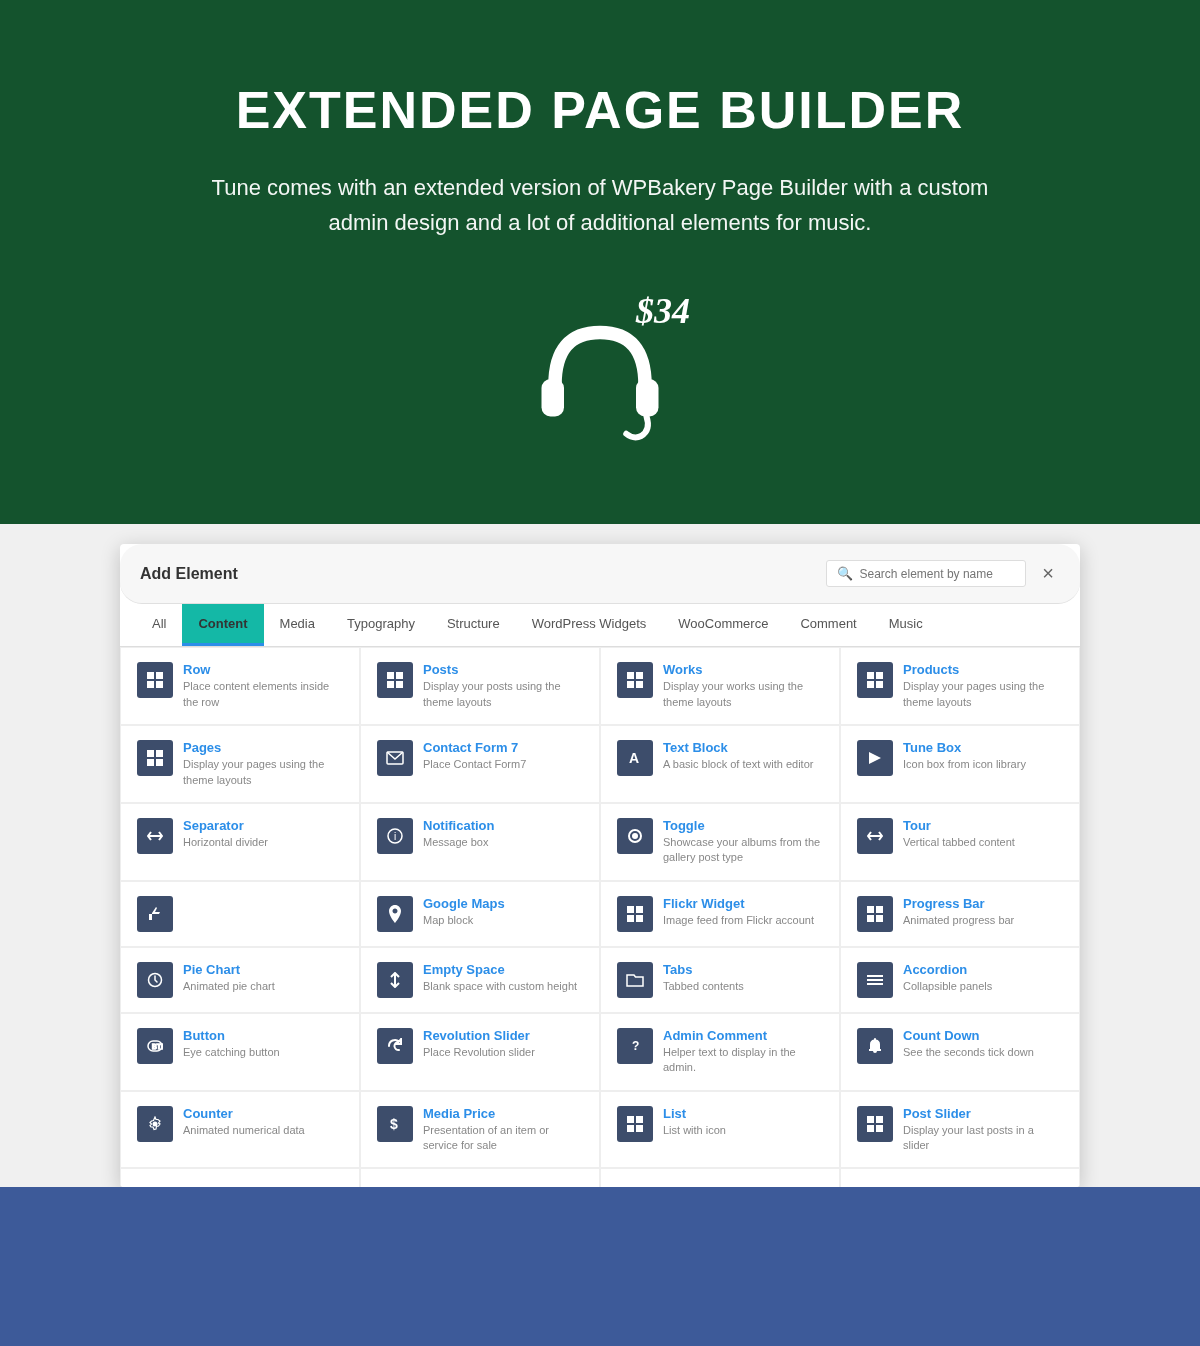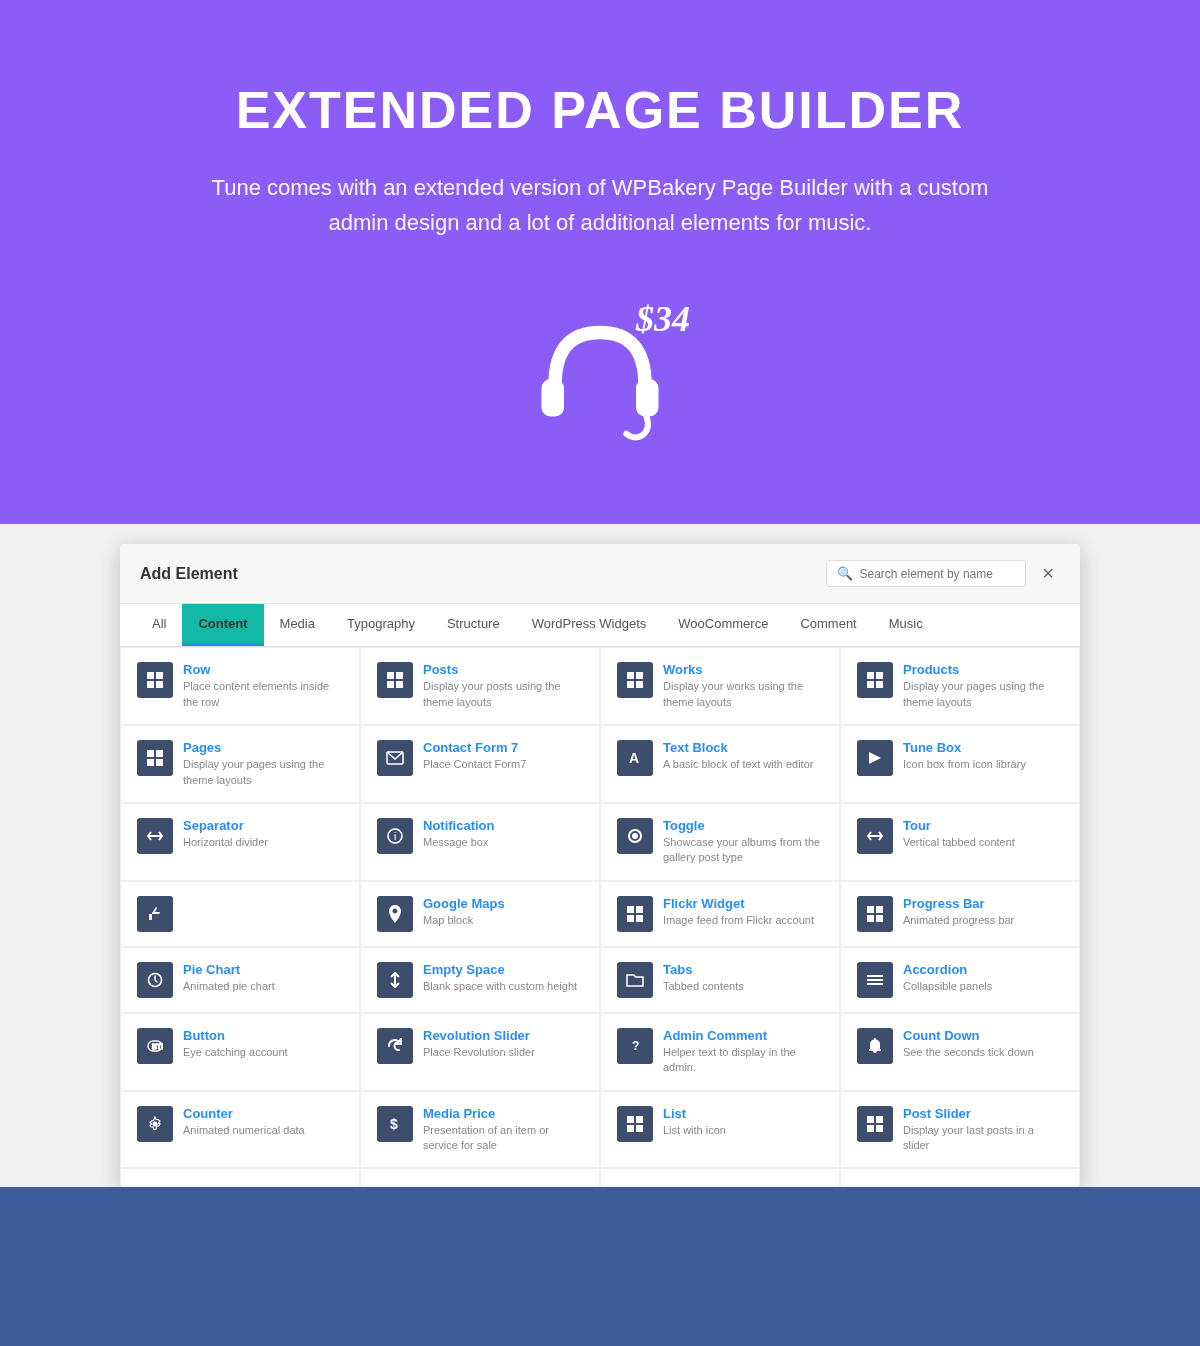--- a/index.html
+++ b/index.html
@@ -1,20 +1,20 @@
 <!DOCTYPE html>
 <html><head>
   <meta charset="utf-8">
   <style>
     * { box-sizing: border-box; margin: 0; padding: 0; }
     body { font-family: 'Helvetica Neue', Arial, sans-serif; background: #3d5a99; width: 1200px; }
 
     
     .hero {
-      background: #8b5cf6;
+      background: #14532d;
       text-align: center;
       padding: 80px 40px 60px;
       color: white;
     }
     .hero h1 {
       font-size: 52px;
       font-weight: 900;
       letter-spacing: 2px;
       text-transform: uppercase;
       margin-bottom: 30px;
@@ -35,21 +35,20 @@
     }
     .price-tag {
       position: absolute;
       top: 0;
       right: 10px;
       font-size: 36px;
       font-weight: 900;
       color: white;
       font-style: italic;
       font-family: cursive;
-      margin-top: 8px;
     }
     .bird-shape {
       width: 150px;
       height: 150px;
       margin-top: 20px;
     }
 
     
     .panel-wrapper {
       background: #f0f0f0;
@@ -64,20 +63,21 @@
       box-shadow: 0 4px 20px rgba(0,0,0,0.2);
       overflow: hidden;
     }
     .modal-header {
       display: flex;
       align-items: center;
       justify-content: space-between;
       padding: 16px 20px;
       border-bottom: 1px solid #e0e0e0;
       background: #f7f7f7;
+      border-radius: 22px;
     }
     .modal-title {
       font-size: 16px;
       font-weight: 600;
       color: #333;
     }
     .modal-header-right {
       display: flex;
       align-items: center;
       gap: 10px;
@@ -491,21 +491,21 @@
         </div>
         <div class="element-item">
           <div class="element-icon">
             <svg width="16" height="12" viewBox="0 0 16 12" fill="none" stroke="white" stroke-width="1.5">
               <rect x="1" y="1" width="14" height="10" rx="5"></rect>
               <text x="5" y="9" font-size="7" fill="white" font-family="Arial">BTN</text>
             </svg>
           </div>
           <div class="element-info">
             <div class="element-name">Button</div>
-            <div class="element-desc">Eye catching account</div>
+            <div class="element-desc">Eye catching button</div>
           </div>
         </div>
         <div class="element-item">
           <div class="element-icon">
             <svg width="16" height="16" viewBox="0 0 16 16" fill="none" stroke="white" stroke-width="2">
               <path d="M2 8a6 6 0 0 1 10-4.5L14 1v5H9l2-2A4 4 0 1 0 12 12" stroke-linecap="round"></path>
             </svg>
           </div>
           <div class="element-info">
             <div class="element-name">Revolution Slider</div>

